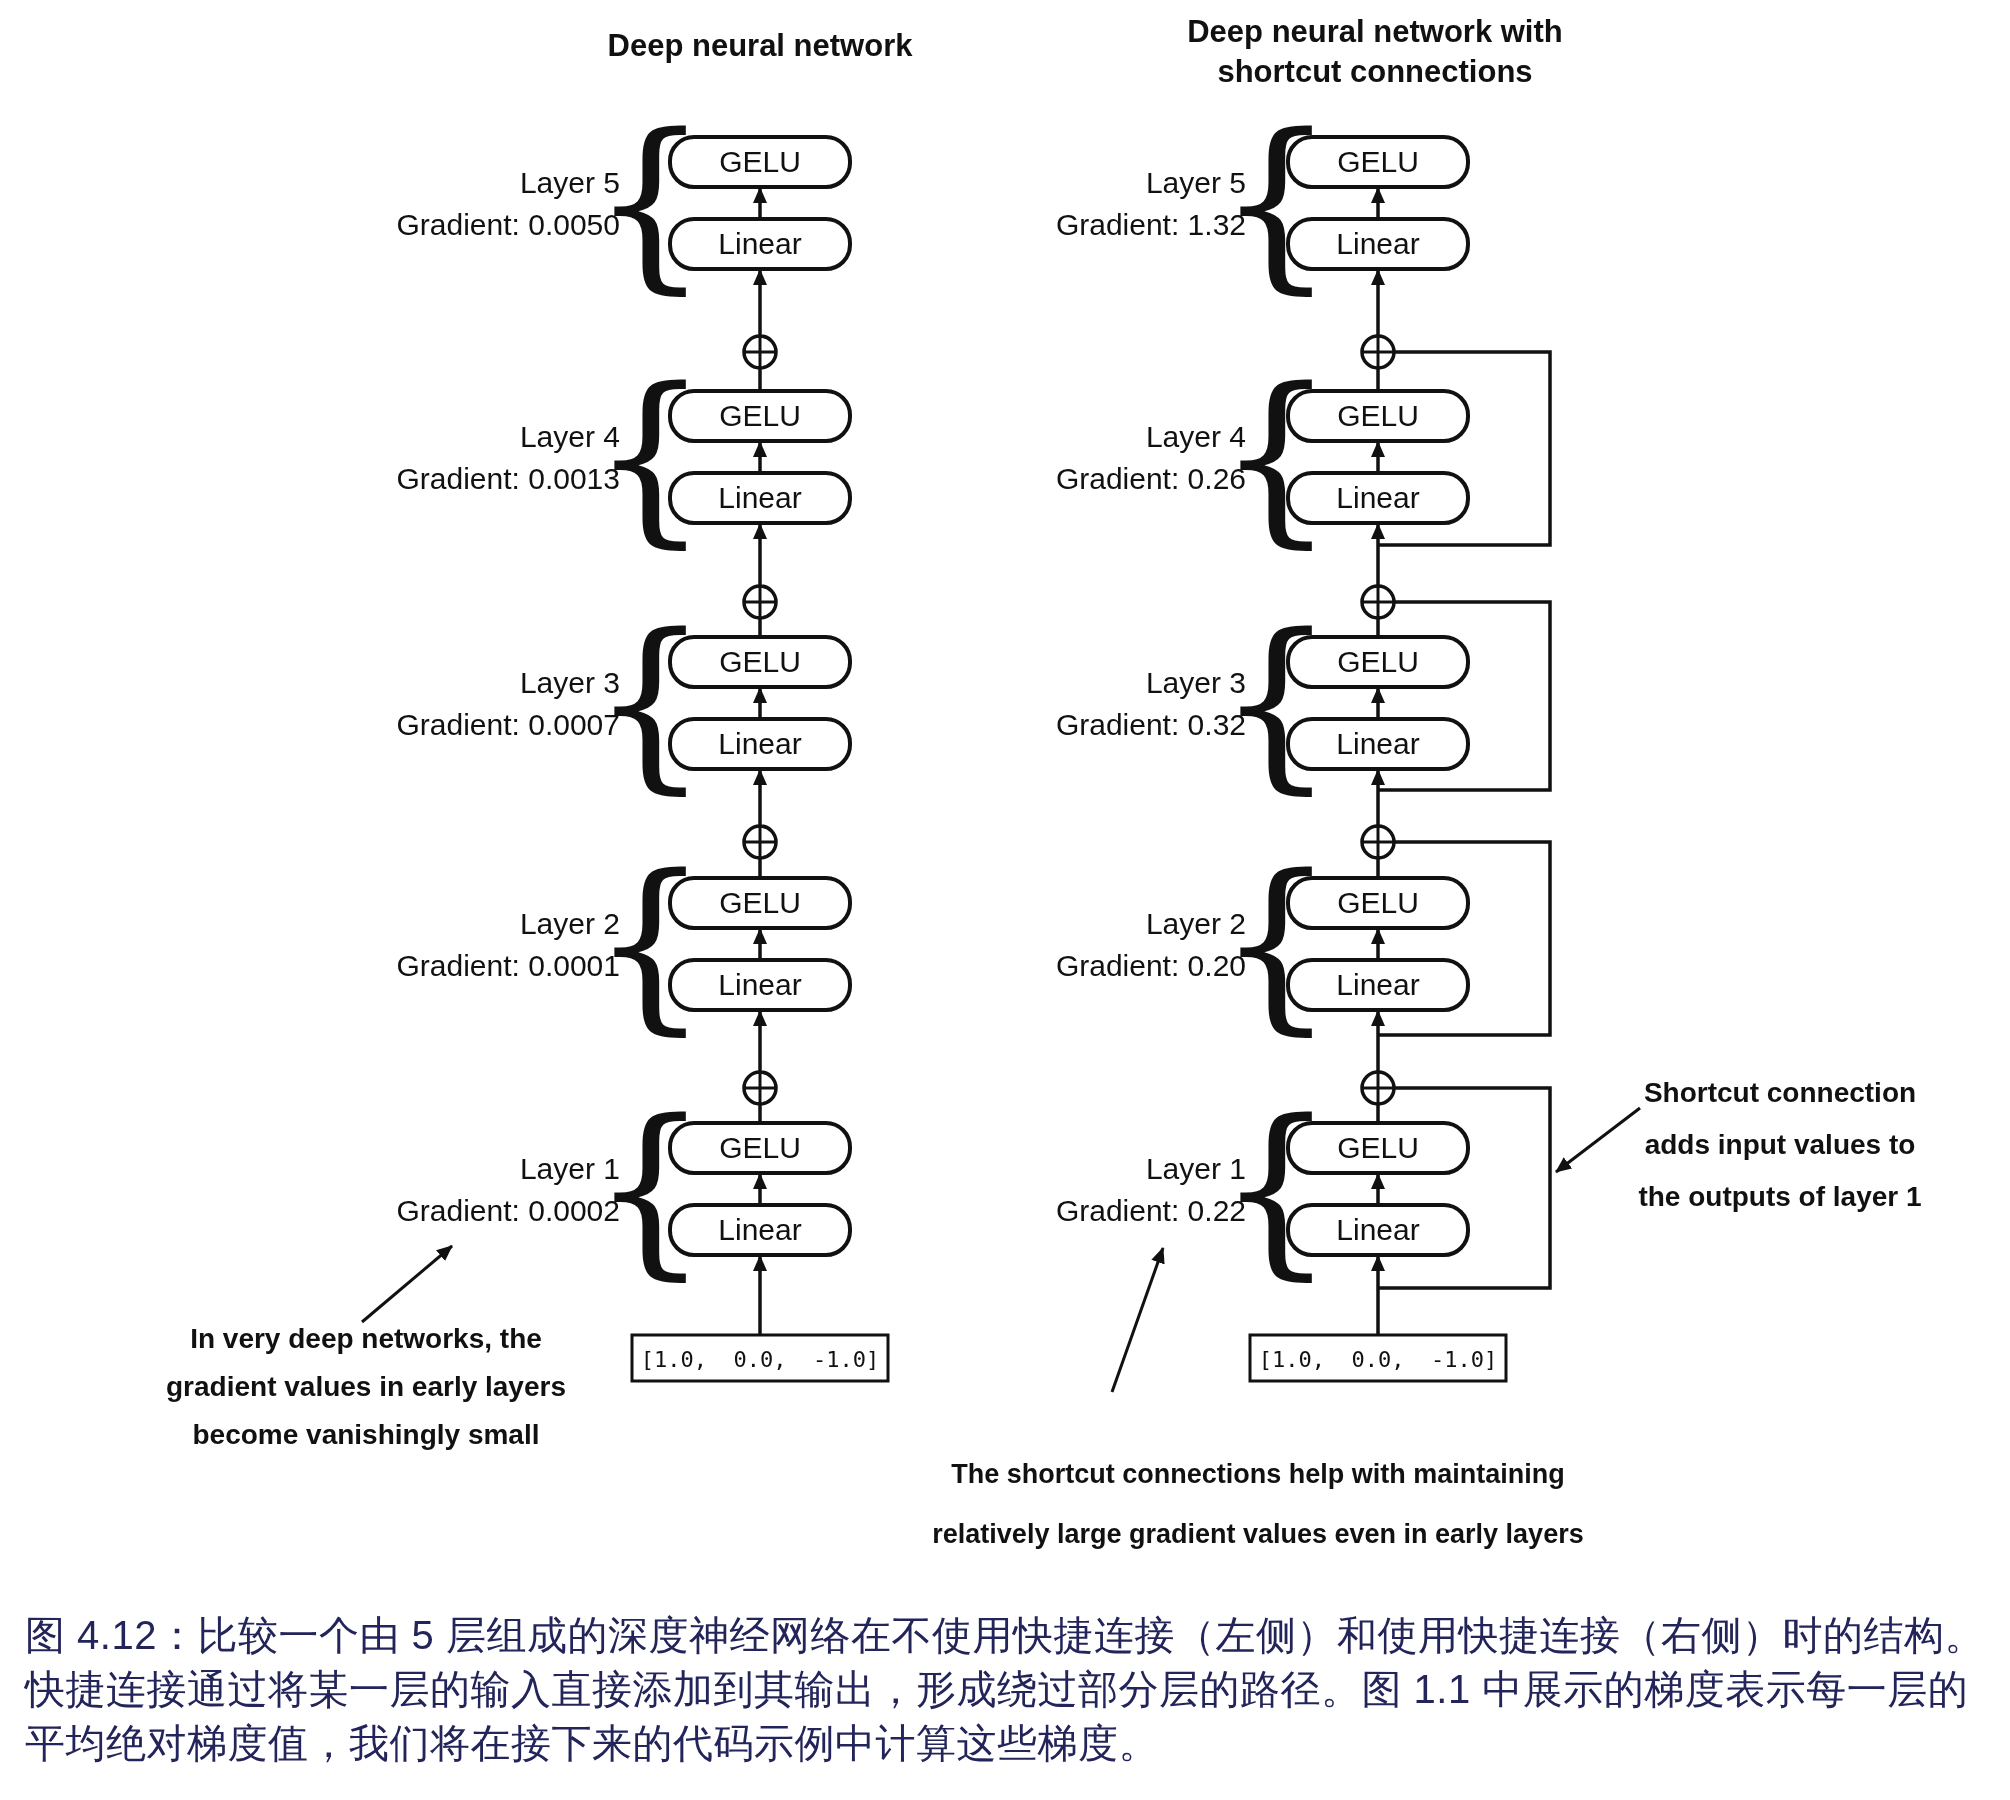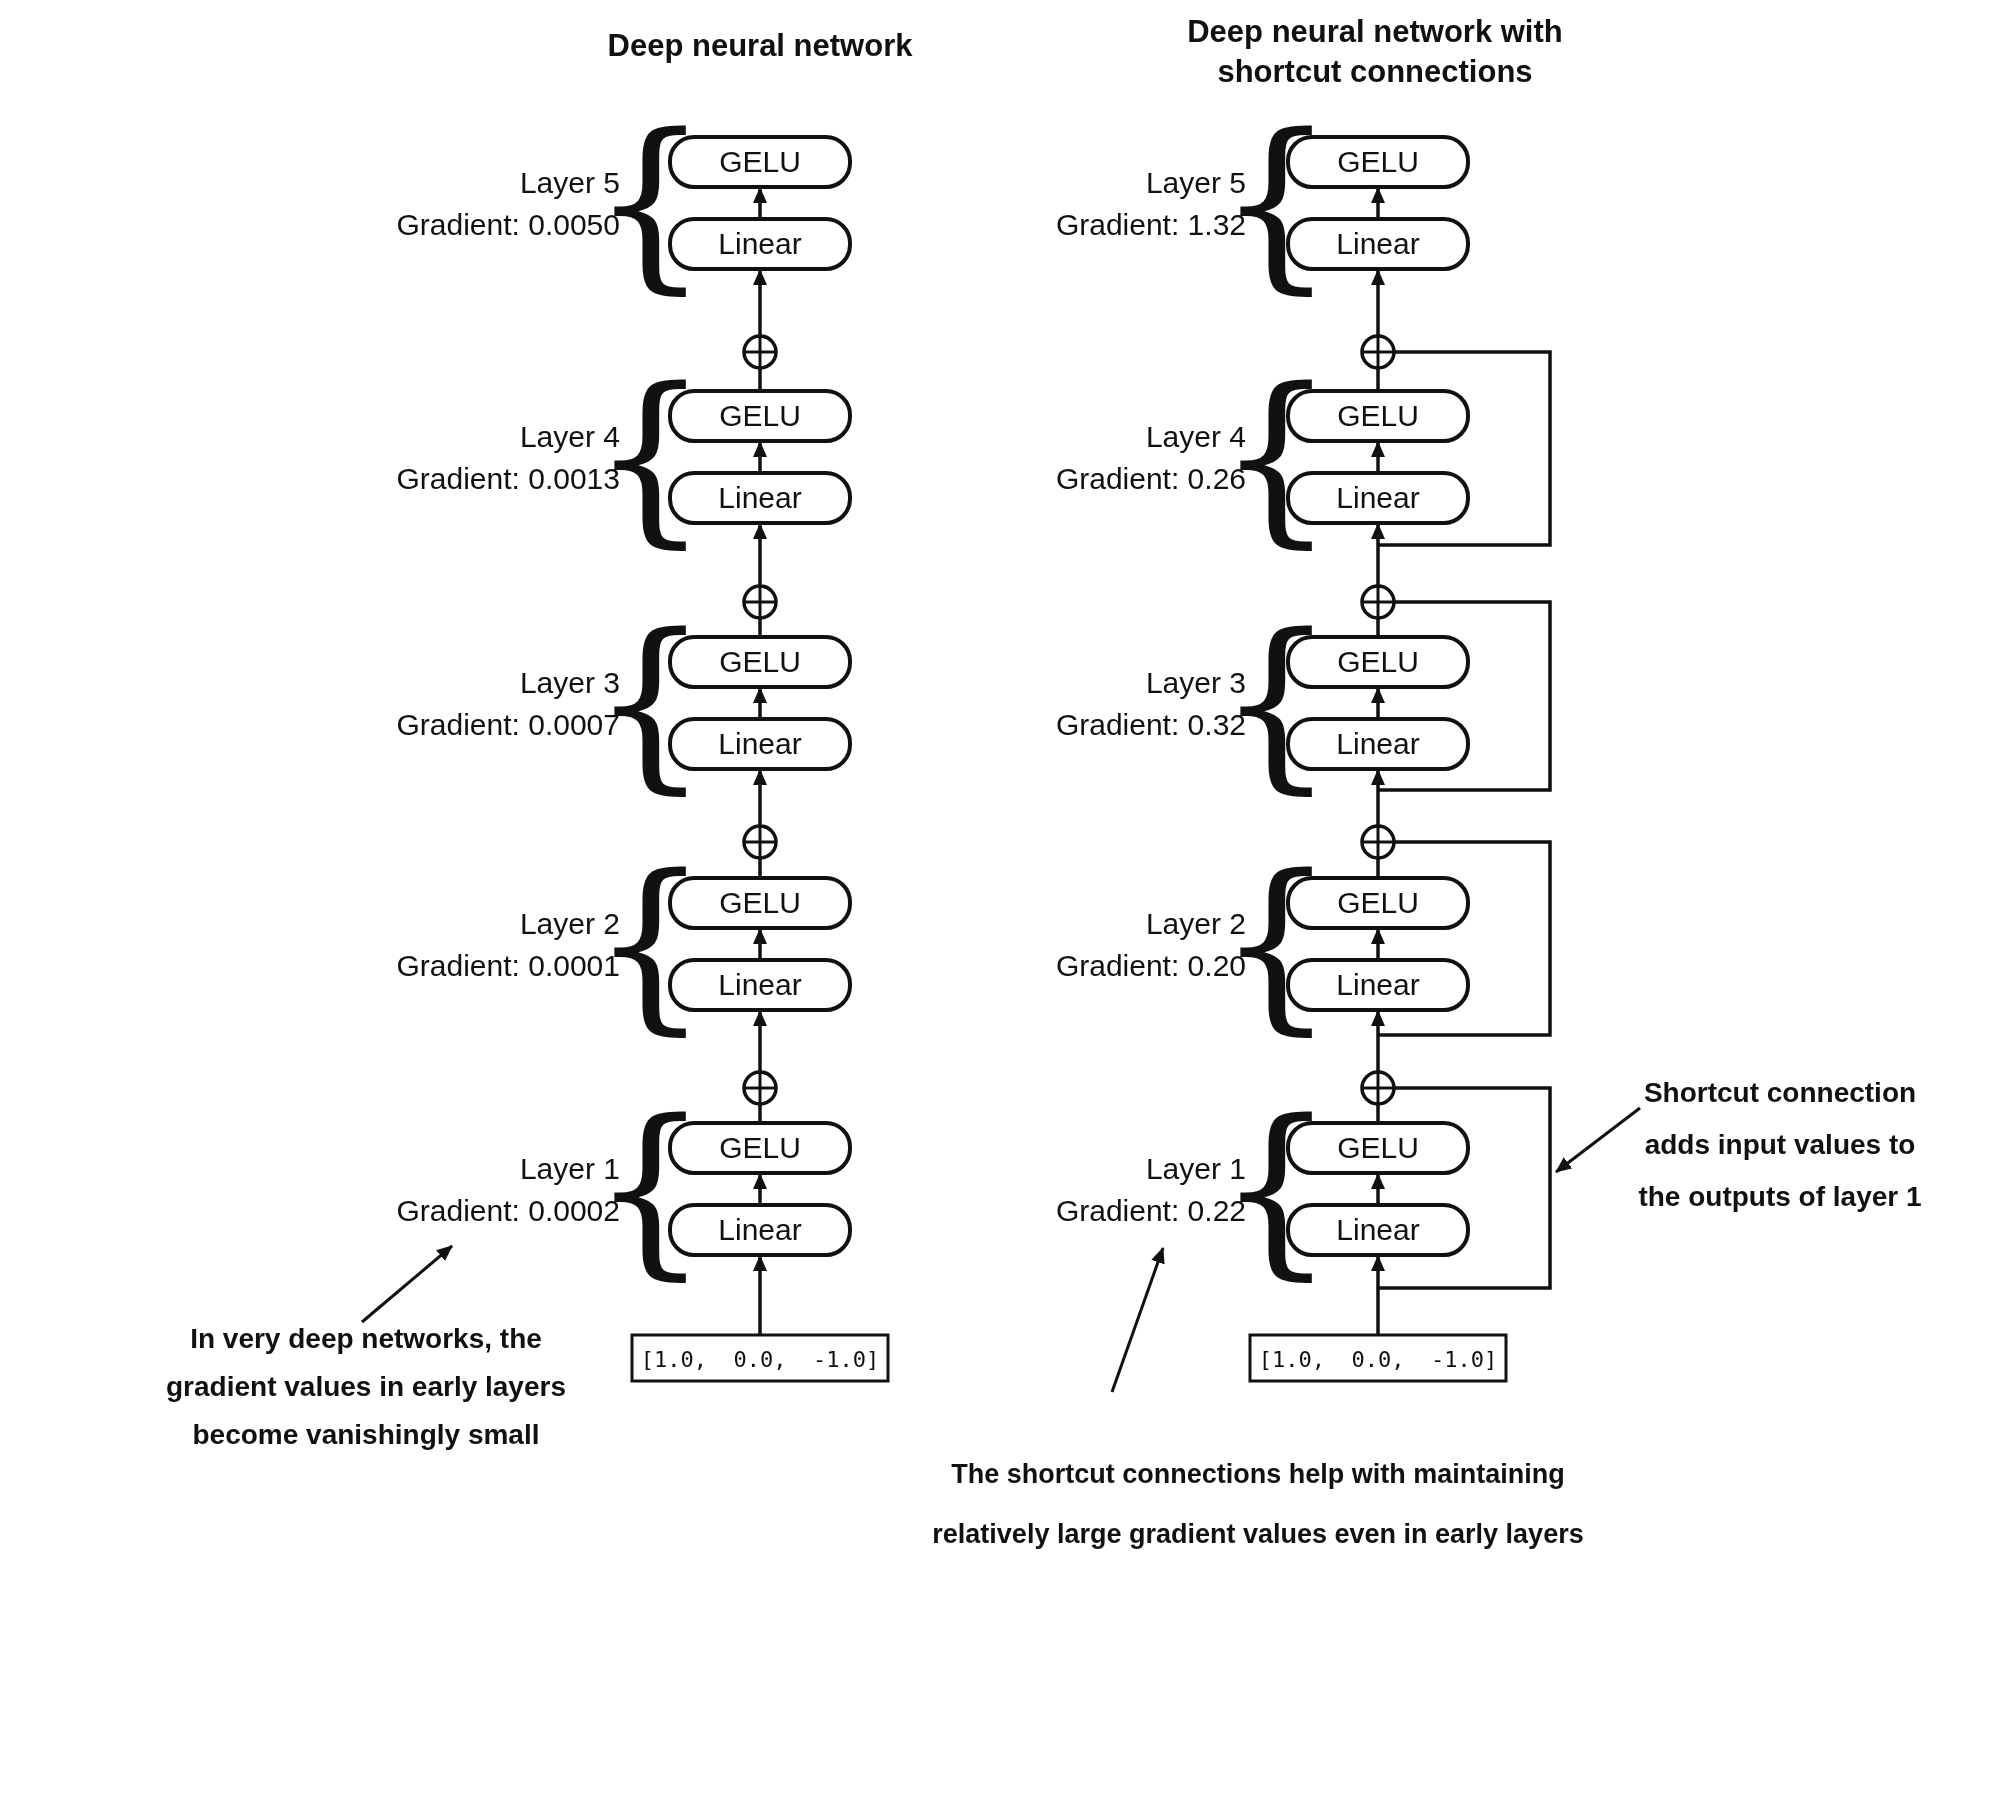--- a/index.html
+++ b/index.html
@@ -183,13 +183,18 @@
         <text x="1780" y="1102" font-size="28" text-anchor="middle" font-family="&quot;Liberation Sans&quot;,sans-serif" font-weight="bold">Shortcut connection</text>
         <text x="1780" y="1154" font-size="28" text-anchor="middle" font-family="&quot;Liberation Sans&quot;,sans-serif" font-weight="bold">adds input values to</text>
         <text x="1780" y="1206" font-size="28" text-anchor="middle" font-family="&quot;Liberation Sans&quot;,sans-serif" font-weight="bold">the outputs of layer 1</text>
         <line x1="1640" y1="1108" x2="1556" y2="1172" stroke="#111111" stroke-width="3" marker-end="url(#ah)"></line>
         <text x="1258" y="1483" font-size="27" text-anchor="middle" font-family="&quot;Liberation Sans&quot;,sans-serif" font-weight="bold">The shortcut connections help with maintaining</text>
         <text x="1258" y="1543" font-size="27" text-anchor="middle" font-family="&quot;Liberation Sans&quot;,sans-serif" font-weight="bold">relatively large gradient values even in early layers</text>
         <line x1="1112" y1="1392" x2="1163" y2="1248" stroke="#111111" stroke-width="3" marker-end="url(#ah)"></line>
       </g>
     </svg>
 
+  <div class="caption">
+    <div>图 4.12：比较一个由 5 层组成的深度神经网络在不使用快捷连接（左侧）和使用快捷连接（右侧）时的结构。</div>
+    <div>快捷连接通过将某一层的输入直接添加到其输出，形成绕过部分层的路径。图 1.1 中展示的梯度表示每一层的</div>
+    <div>平均绝对梯度值，我们将在接下来的代码示例中计算这些梯度。</div>
+  </div>
 </div>
 
 </body></html>

